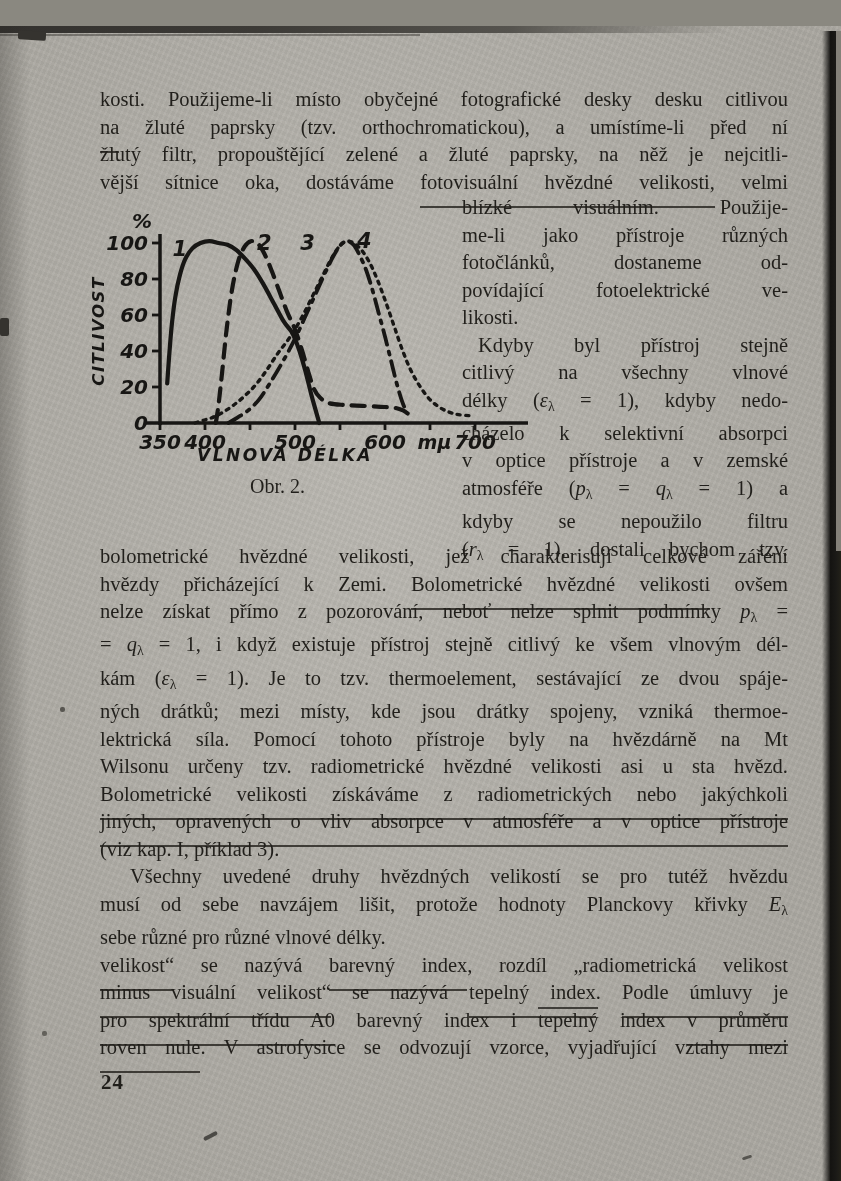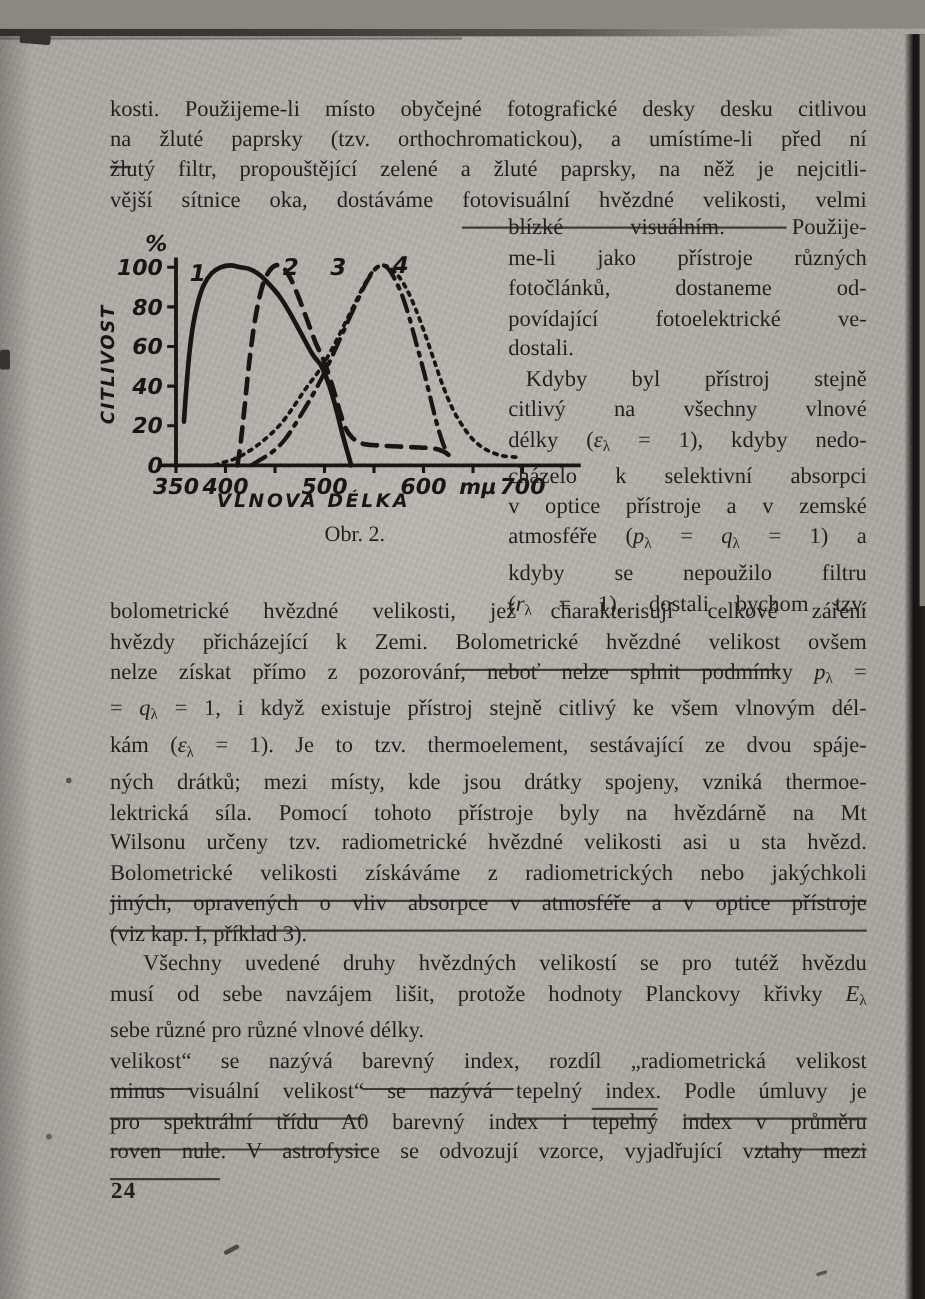--- a/index.html
+++ b/index.html
@@ -21,21 +21,21 @@
     text-align:justify;text-align-last:justify;
     white-space:normal;
   }
   .tline.last{text-align-last:left;}
   .u{border-bottom:2px solid rgba(38,35,31,0.82);padding-bottom:13px;}
   .ov{border-top:2px solid rgba(38,35,31,0.8);padding-top:0px;}
   .i{font-style:italic;}
   .sub{font-size:68%;vertical-align:-0.28em;}
   .pagenum{position:absolute;left:101px;top:1044px;font-size:21px;font-weight:700;letter-spacing:1px;}
   .figwrap{position:absolute;left:48px;top:182px;width:500px;height:300px;}
-  .figcaption{position:absolute;left:250px;top:449px;width:100px;text-align:right;font-size:20px;}
+  .figcaption{position:absolute;left:250px;top:449px;width:100px;text-align:left;font-size:20px;}
   
   .edge-top{position:absolute;left:0;top:0;width:730px;height:7px;
     background:linear-gradient(90deg,#33312e 0%,#3c3a36 35%,#55534e 70%,rgba(85,83,78,0) 100%);}
   .edge-top2{position:absolute;left:0;top:8px;width:420px;height:2px;background:rgba(50,48,44,0.45);}
   .edge-right{position:absolute;right:0;top:5px;width:19px;height:1176px;
     background:linear-gradient(90deg, rgba(20,19,17,0) 0%, #141311 45%, #1b1a17 75%, #232119 100%);}
   .edge-right-sliver{position:absolute;right:0;top:5px;width:5px;height:520px;background:#96938b;opacity:.85;}
   .edge-left{position:absolute;left:0;top:0;width:30px;height:1181px;
     background:linear-gradient(90deg, rgba(42,40,36,0.28), rgba(42,40,36,0) 100%);}
   .speck{position:absolute;background:#35332f;border-radius:2px;}
@@ -106,34 +106,34 @@
         <text x="316.3" y="40.400000000000006" fill="#171614" font-size="21" font-family="&quot;DejaVu Sans&quot;, sans-serif" font-style="italic" font-weight="bold" text-anchor="middle">4</text>
       </svg>
   </div>
   <div class="figcaption">Obr. 2.</div>
 
   <div class="textblock" style="left:462px;top:168px;width:326px;">
       <div class="tline"><span>blízké visuálním. Použije-</span></div>
       <div class="tline"><span>me-li jako přístroje různých</span></div>
       <div class="tline"><span>fotočlánků, dostaneme od-</span></div>
       <div class="tline"><span>povídající fotoelektrické ve-</span></div>
-      <div class="tline last"><span>dostali.</span></div>
+      <div class="tline last"><span>likosti.</span></div>
       <div class="tline" style="text-indent: 16px;"><span>Kdyby byl přístroj stejně</span></div>
       <div class="tline"><span>citlivý na všechny vlnové</span></div>
       <div class="tline"><span>délky (</span><span class="i">ε</span><span class="sub">λ</span><span> = 1), kdyby nedo-</span></div>
       <div class="tline"><span>cházelo k selektivní absorpci</span></div>
       <div class="tline"><span>v optice přístroje a v zemské</span></div>
       <div class="tline"><span>atmosféře (</span><span class="i">p</span><span class="sub">λ</span><span> = </span><span class="i">q</span><span class="sub">λ</span><span> = 1) a</span></div>
       <div class="tline"><span>kdyby se nepoužilo filtru</span></div>
       <div class="tline"><span>(</span><span class="i">r</span><span class="sub">λ</span><span> = 1), dostali bychom tzv.</span></div>
     </div>
 
   <div class="textblock" style="left:100px;top:517px;width:688px;">
       <div class="tline"><span>bolometrické hvězdné velikosti, jež charakterisují celkové záření</span></div>
-      <div class="tline"><span>hvězdy přicházející k Zemi. </span><span class="u">Bolometrické hvězdné velikost</span><span> ovšem</span></div>
+      <div class="tline"><span>hvězdy přicházející k Zemi. </span><span class="u">Bolometrické hvězdné velikosti</span><span> ovšem</span></div>
       <div class="tline"><span>nelze získat přímo z pozorování, neboť nelze splnit podmínky </span><span class="i">p</span><span class="sub">λ</span><span> =</span></div>
       <div class="tline"><span>= </span><span class="i">q</span><span class="sub">λ</span><span> = 1, i když existuje přístroj stejně citlivý ke všem vlnovým dél-</span></div>
       <div class="tline"><span>kám (</span><span class="i">ε</span><span class="sub">λ</span><span> = 1). Je to tzv. thermoelement, sestávající ze dvou spáje-</span></div>
       <div class="tline"><span>ných drátků; mezi místy, kde jsou drátky spojeny, vzniká thermoe-</span></div>
       <div class="tline"><span>lektrická síla. Pomocí tohoto přístroje byly na hvězdárně na Mt</span></div>
       <div class="tline"><span>Wilsonu určeny tzv. radiometrické hvězdné velikosti asi u sta hvězd.</span></div>
       <div class="tline"><span class="u">Bolometrické velikosti získáváme z radiometrických nebo jakýchkoli</span></div>
       <div class="tline"><span class="u">jiných, opravených o vliv absorpce v atmosféře a v optice přístroje</span></div>
       <div class="tline last"><span>(viz kap. I, příklad 3).</span></div>
       <div class="tline" style="text-indent: 30px;"><span>Všechny uvedené druhy hvězdných velikostí se pro tutéž hvězdu</span></div>

